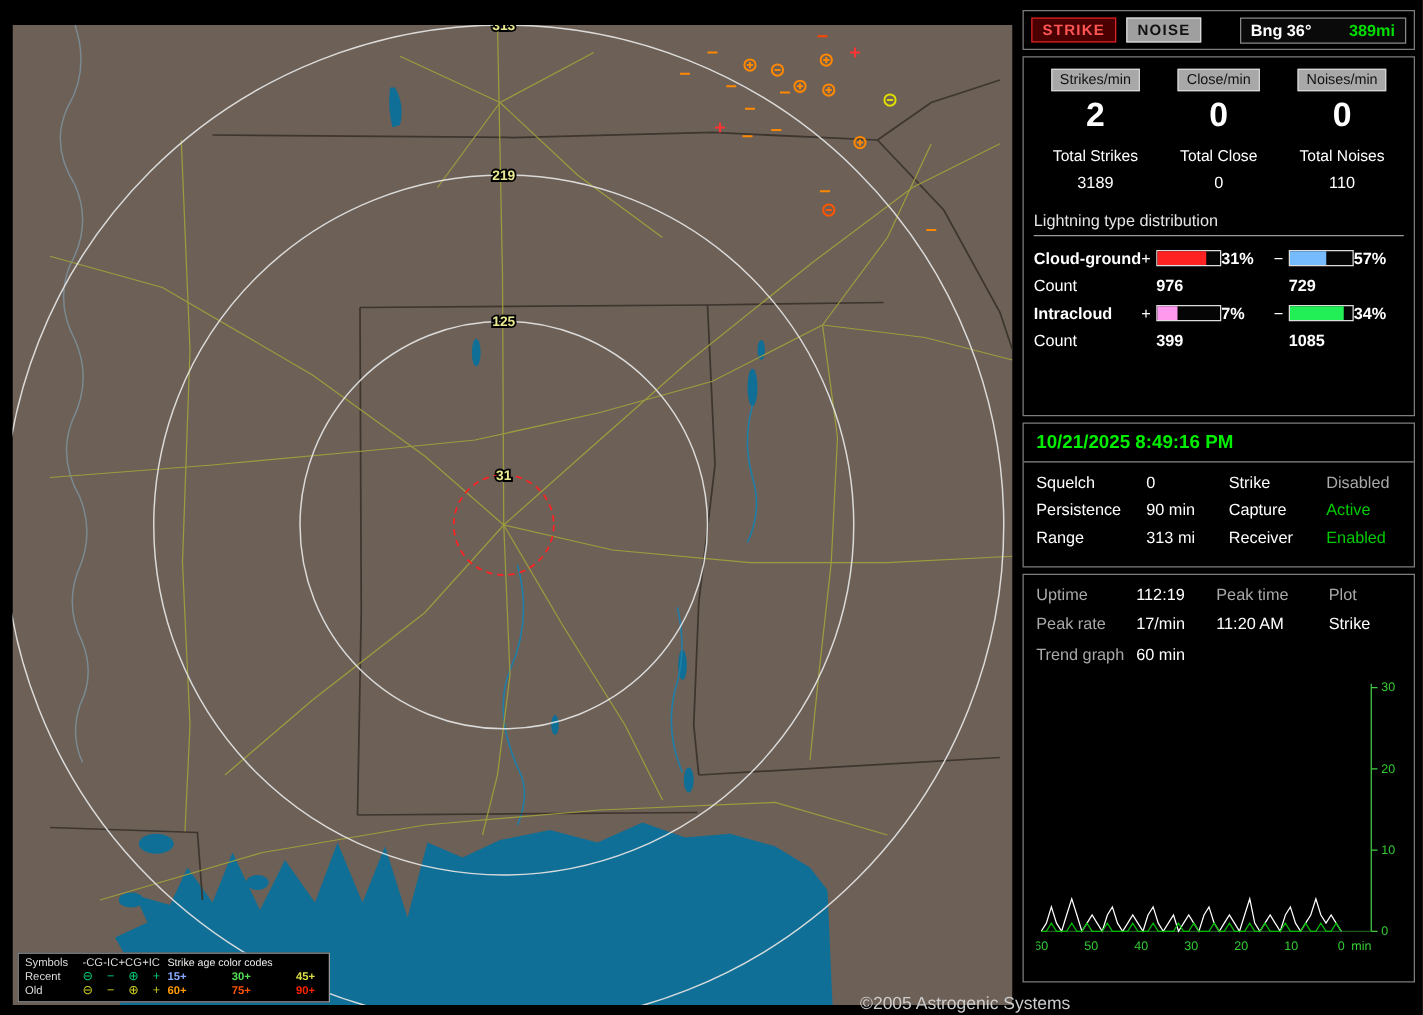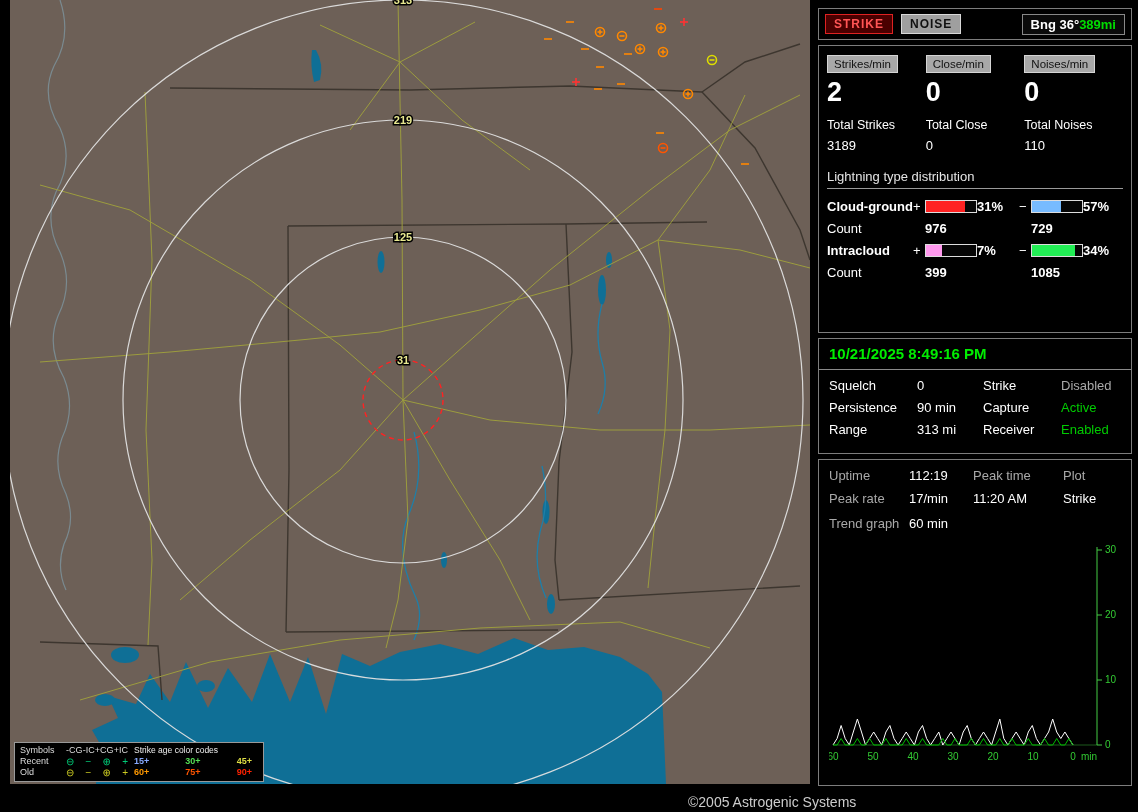--- a/index.html
+++ b/index.html
@@ -1,20 +1,20 @@
 <!DOCTYPE html>
 <html><head>
 <meta charset="utf-8">
 <style>
   html,body{margin:0;padding:0;background:#000;}
   body{width:1138px;height:812px;position:relative;overflow:hidden;
        font-family:"Liberation Sans",sans-serif;color:#fff;}
 
   
-  .map-area{position:absolute;left:10px;top:0;width:800px;height:784px;}
+  .map-area{position:absolute;left:10px;top:20px;width:800px;height:784px;}
   #map-svg{display:block;}
   .ring-label{font:bold 11px "Liberation Sans",sans-serif;fill:#e8e890;
               stroke:#000;stroke-width:3px;paint-order:stroke;}
   .copyright{position:absolute;left:688px;top:794px;font-size:14px;color:#cccccc;}
 
   
   .map-legend{position:absolute;left:4px;bottom:2px;width:238px;background:#000;
               border:1px solid #999;padding:2px 5px 3px;font-size:9px;color:#ddd;line-height:11px;}
   .lg-grid{display:grid;grid-template-columns:40px 62px 1fr;column-gap:6px;align-items:center;}
   .lg-syms{display:flex;justify-content:space-between;}
@@ -24,25 +24,25 @@
 
   
   .side{position:absolute;left:818px;top:8px;width:314px;}
   .box{border:1px solid #7d7d7d;background:#000;margin-bottom:5px;box-sizing:border-box;}
 
   .box-a{display:flex;align-items:center;gap:8px;padding:4px 6px;height:32px;}
   .chip{font-size:12px;font-weight:bold;padding:2px 8px;letter-spacing:1px;}
   .chip-strike{background:#4a0000;border:1px solid #d22;color:#ff5555;}
   .chip-noise{background:#9f9f9f;border:1px solid #d9d9d9;color:#111;}
   .bng{margin-left:auto;border:1px solid #888;background:#0a0a0a;padding:2px 8px;
-       display:flex;gap:0;font-size:13px;font-weight:bold;}
+       display:flex;gap:30px;font-size:13px;font-weight:bold;}
   .bng .rng{color:#00dd00;}
 
   .box-b{padding:8px;min-height:288px;}
-  .rates{display:grid;grid-template-columns:1fr 1fr 1fr;text-align:left;}
+  .rates{display:grid;grid-template-columns:1fr 1fr 1fr;text-align:center;}
   .rate-chip{display:inline-block;background:#a8a8a8;color:#111;font-size:11.5px;
              padding:2px 6px;border:1px solid #d5d5d5;}
   .rate-num{font-size:27px;font-weight:bold;margin:4px 0 2px;}
   .tot-label{font-size:12.5px;margin-top:10px;}
   .tot-val{font-size:13px;margin-top:6px;}
   .dist-title{margin-top:16px;border-bottom:1px solid #9a9a9a;color:#e5e5e5;
               font-size:13px;padding-bottom:4px;}
   .dist-grid{display:grid;grid-template-columns:86px 12px 52px 42px 12px 52px auto;
              align-items:center;row-gap:7px;margin-top:10px;font-size:13px;}
   .dist-name,.pct,.cnt{font-weight:bold;}

